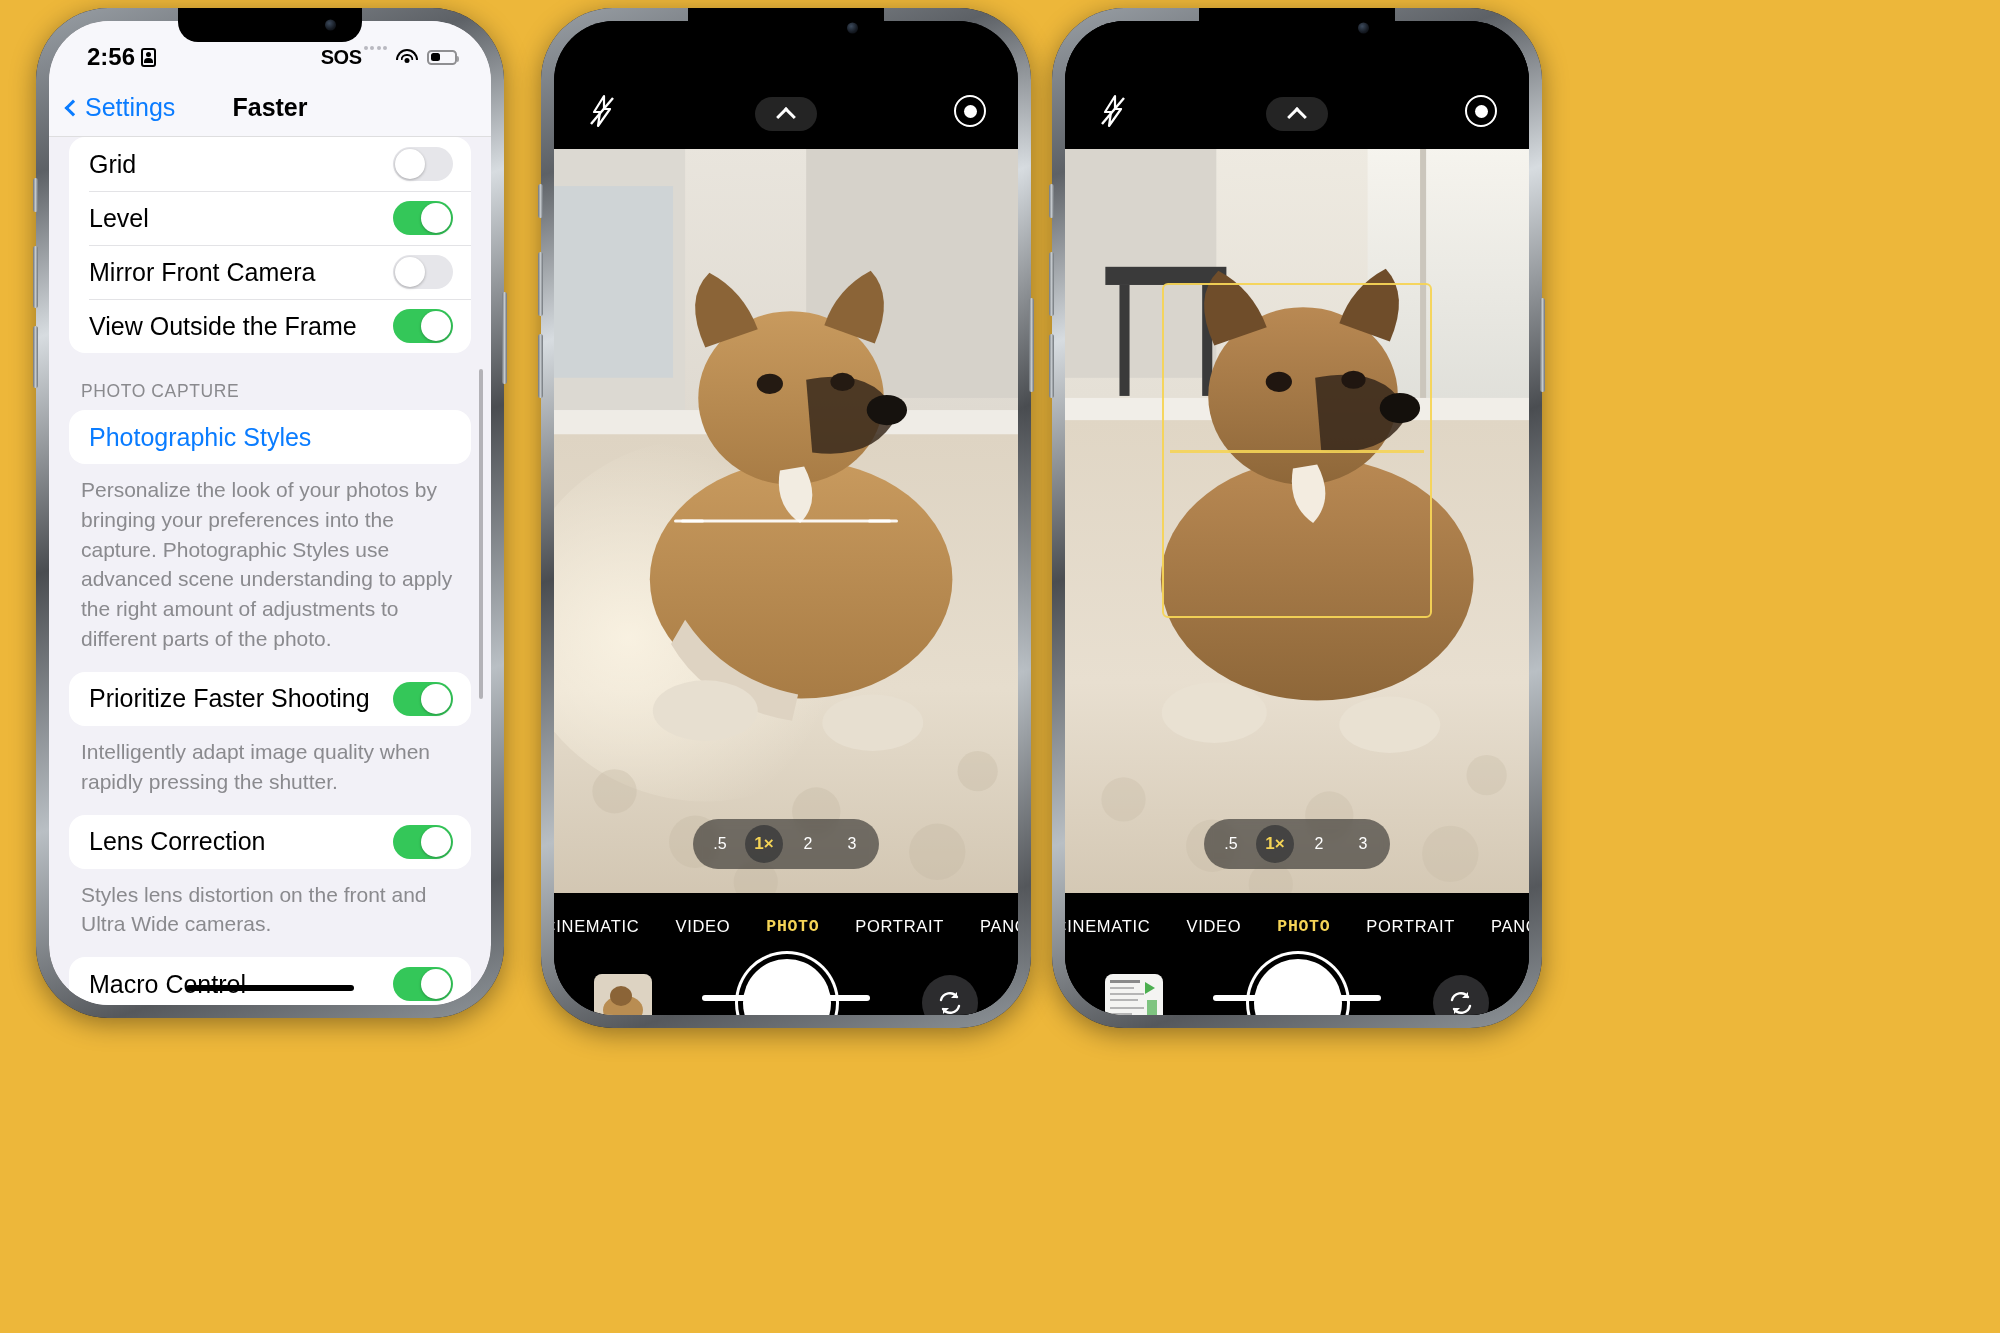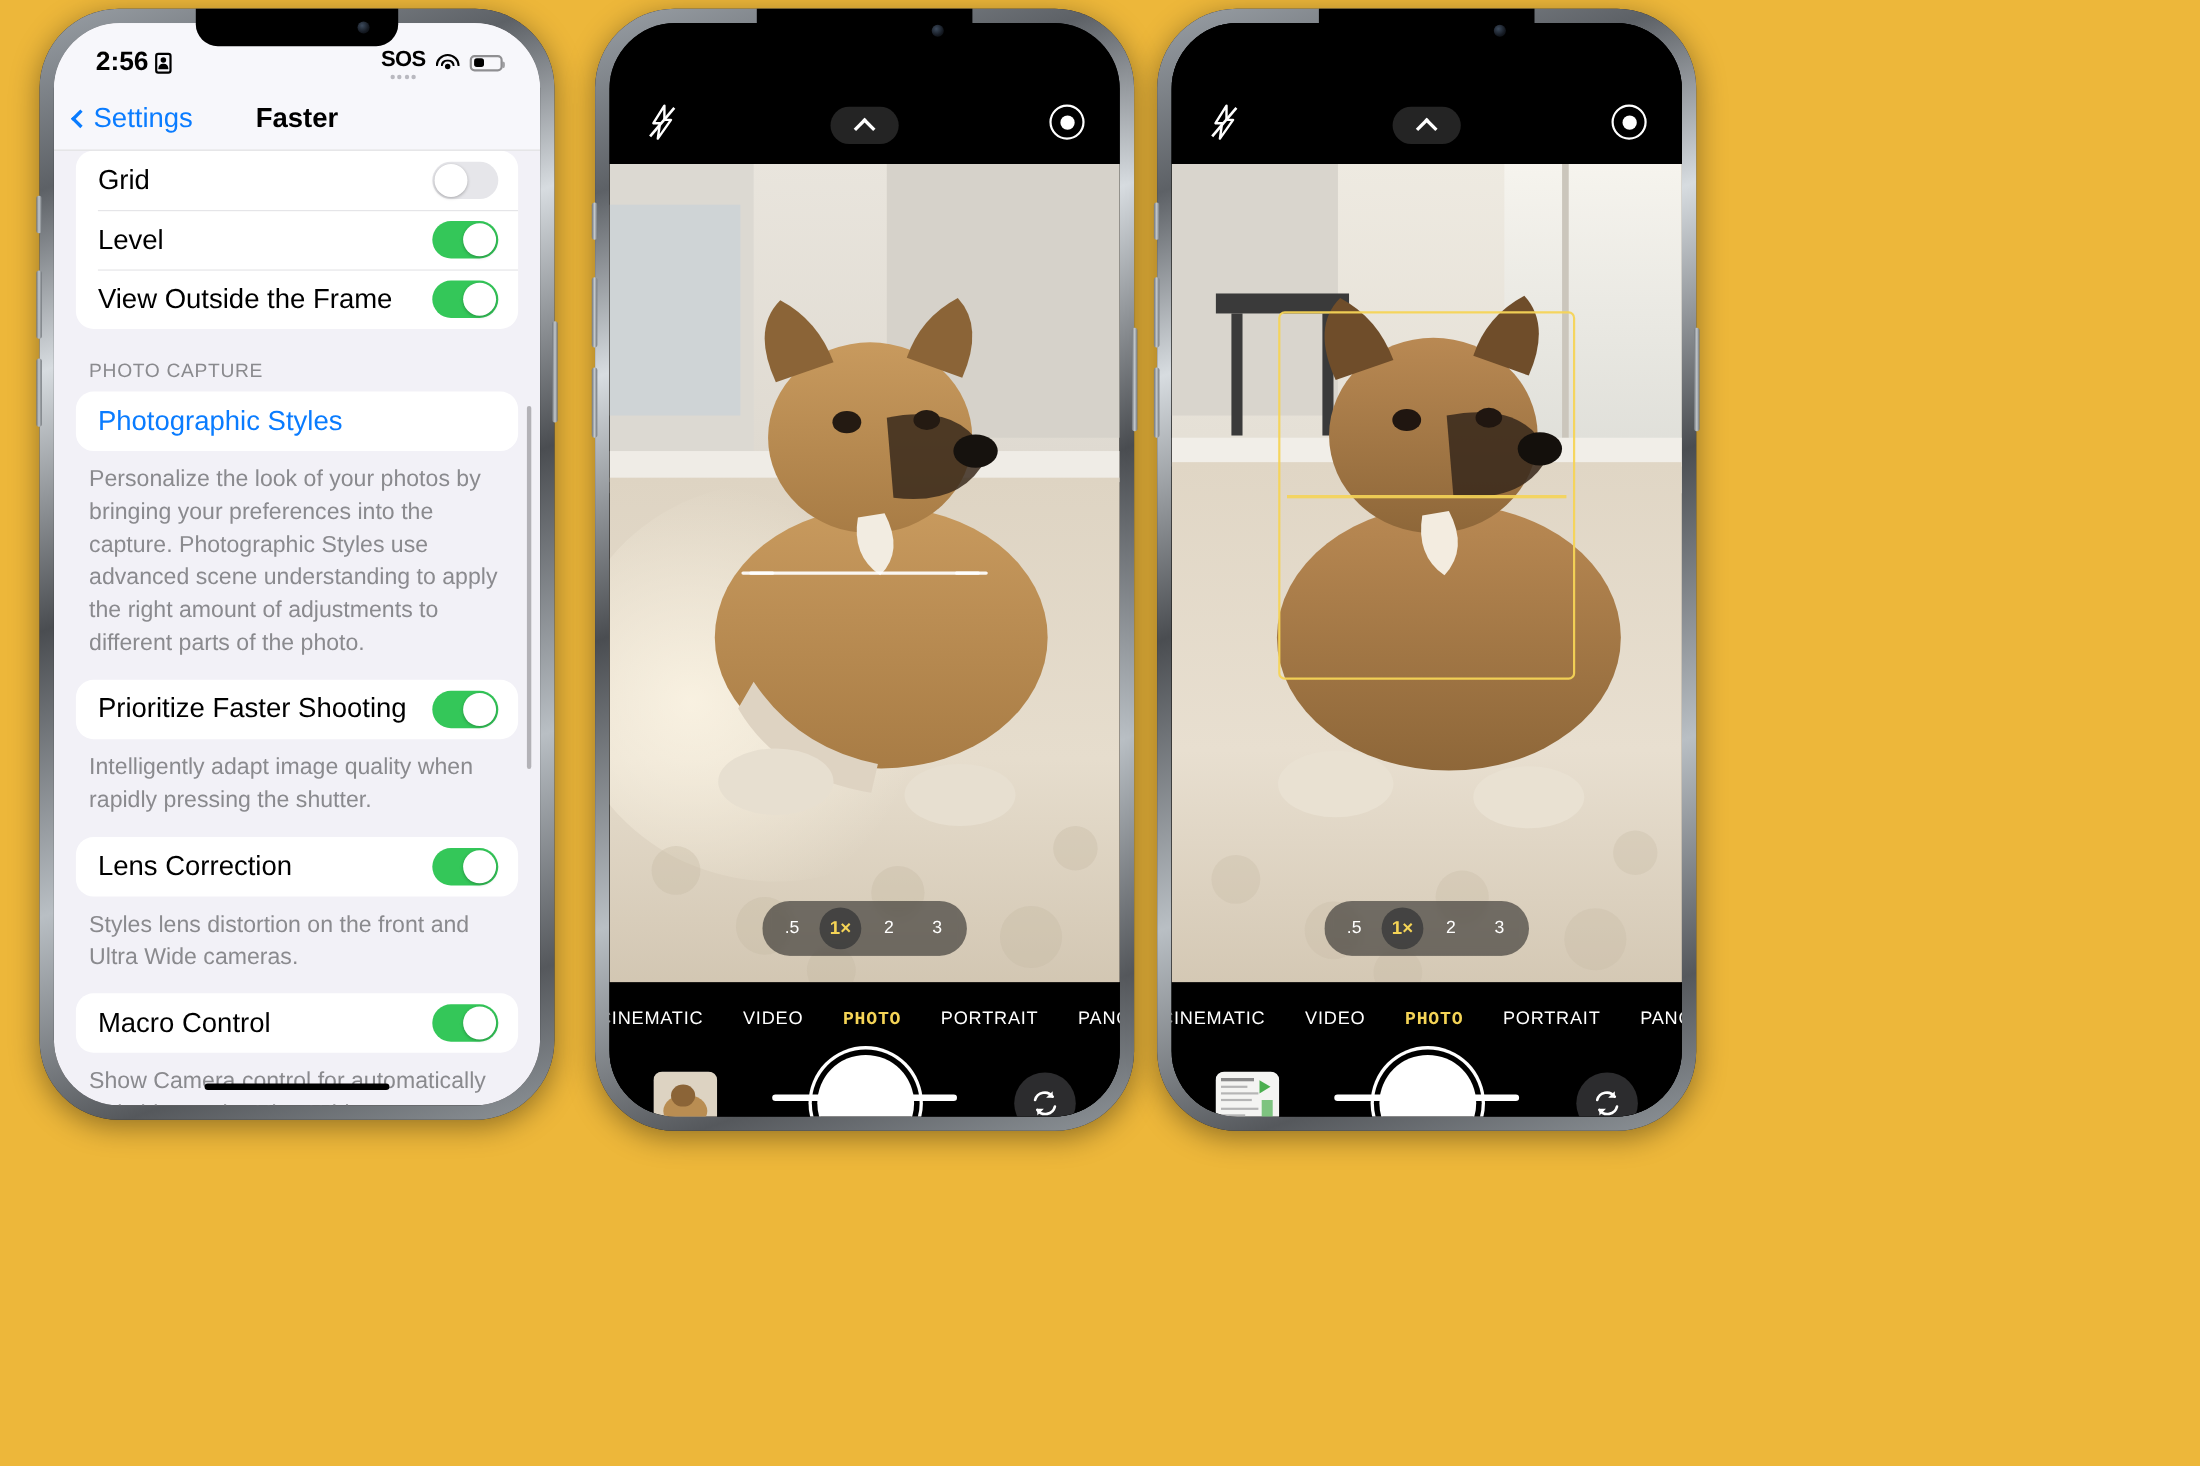--- a/index.html
+++ b/index.html
@@ -67,21 +67,21 @@
   }
   .statusbar {
     height: 58px; flex: 0 0 58px;
     display: flex; align-items: center; justify-content: space-between;
     padding: 14px 34px 0 38px;
     font-size: 24px; font-weight: bold; color: #000;
     background: #f7f7fb;
   }
   .sb-left { display:flex; align-items:center; gap:6px; }
   .sb-right { display:flex; align-items:center; gap:9px; }
-  .sos-wrap { display:flex; flex-direction:column; align-items:center; gap:2px; }
+  .sos-wrap { display:flex; flex-direction:row; gap:2px; }
   .sos-txt { font-size:20px; font-weight:700; letter-spacing:-.5px; }
   .sos-dots { display:flex; gap:2.5px; }
   .sos-dots i { width:4px; height:4px; border-radius:50%; background:#b9b9c0; display:block; }
   .sim-glyph {
     width: 15px; height: 19px; border: 2px solid #000; border-radius: 3px;
     display:inline-flex; align-items:center; justify-content:center; position:relative;
   }
   .sim-glyph::before { content:""; width:5px; height:5px; border-radius:50%; background:#000; position:absolute; top:2px; }
   .sim-glyph::after { content:""; width:9px; height:5px; border-radius:4px 4px 0 0; background:#000; position:absolute; bottom:2px; }
   .wifi { width:22px; height:16px; position:relative; }
@@ -296,20 +296,26 @@
         <div class="card">
           <div class="row">
             <span class="row-label">Grid</span>
             <span class="switch">
                 <i></i>
               </span>
           </div>
           <div class="row">
             <span class="row-label">Level</span>
             <span class="switch on">
+                <i></i>
+              </span>
+          </div>
+          <div class="row">
+            <span class="row-label">Mirror Front Camera</span>
+            <span class="switch">
                 <i></i>
               </span>
           </div>
           <div class="row">
             <span class="row-label">View Outside the Frame</span>
             <span class="switch on">
                 <i></i>
               </span>
           </div>
         </div>

